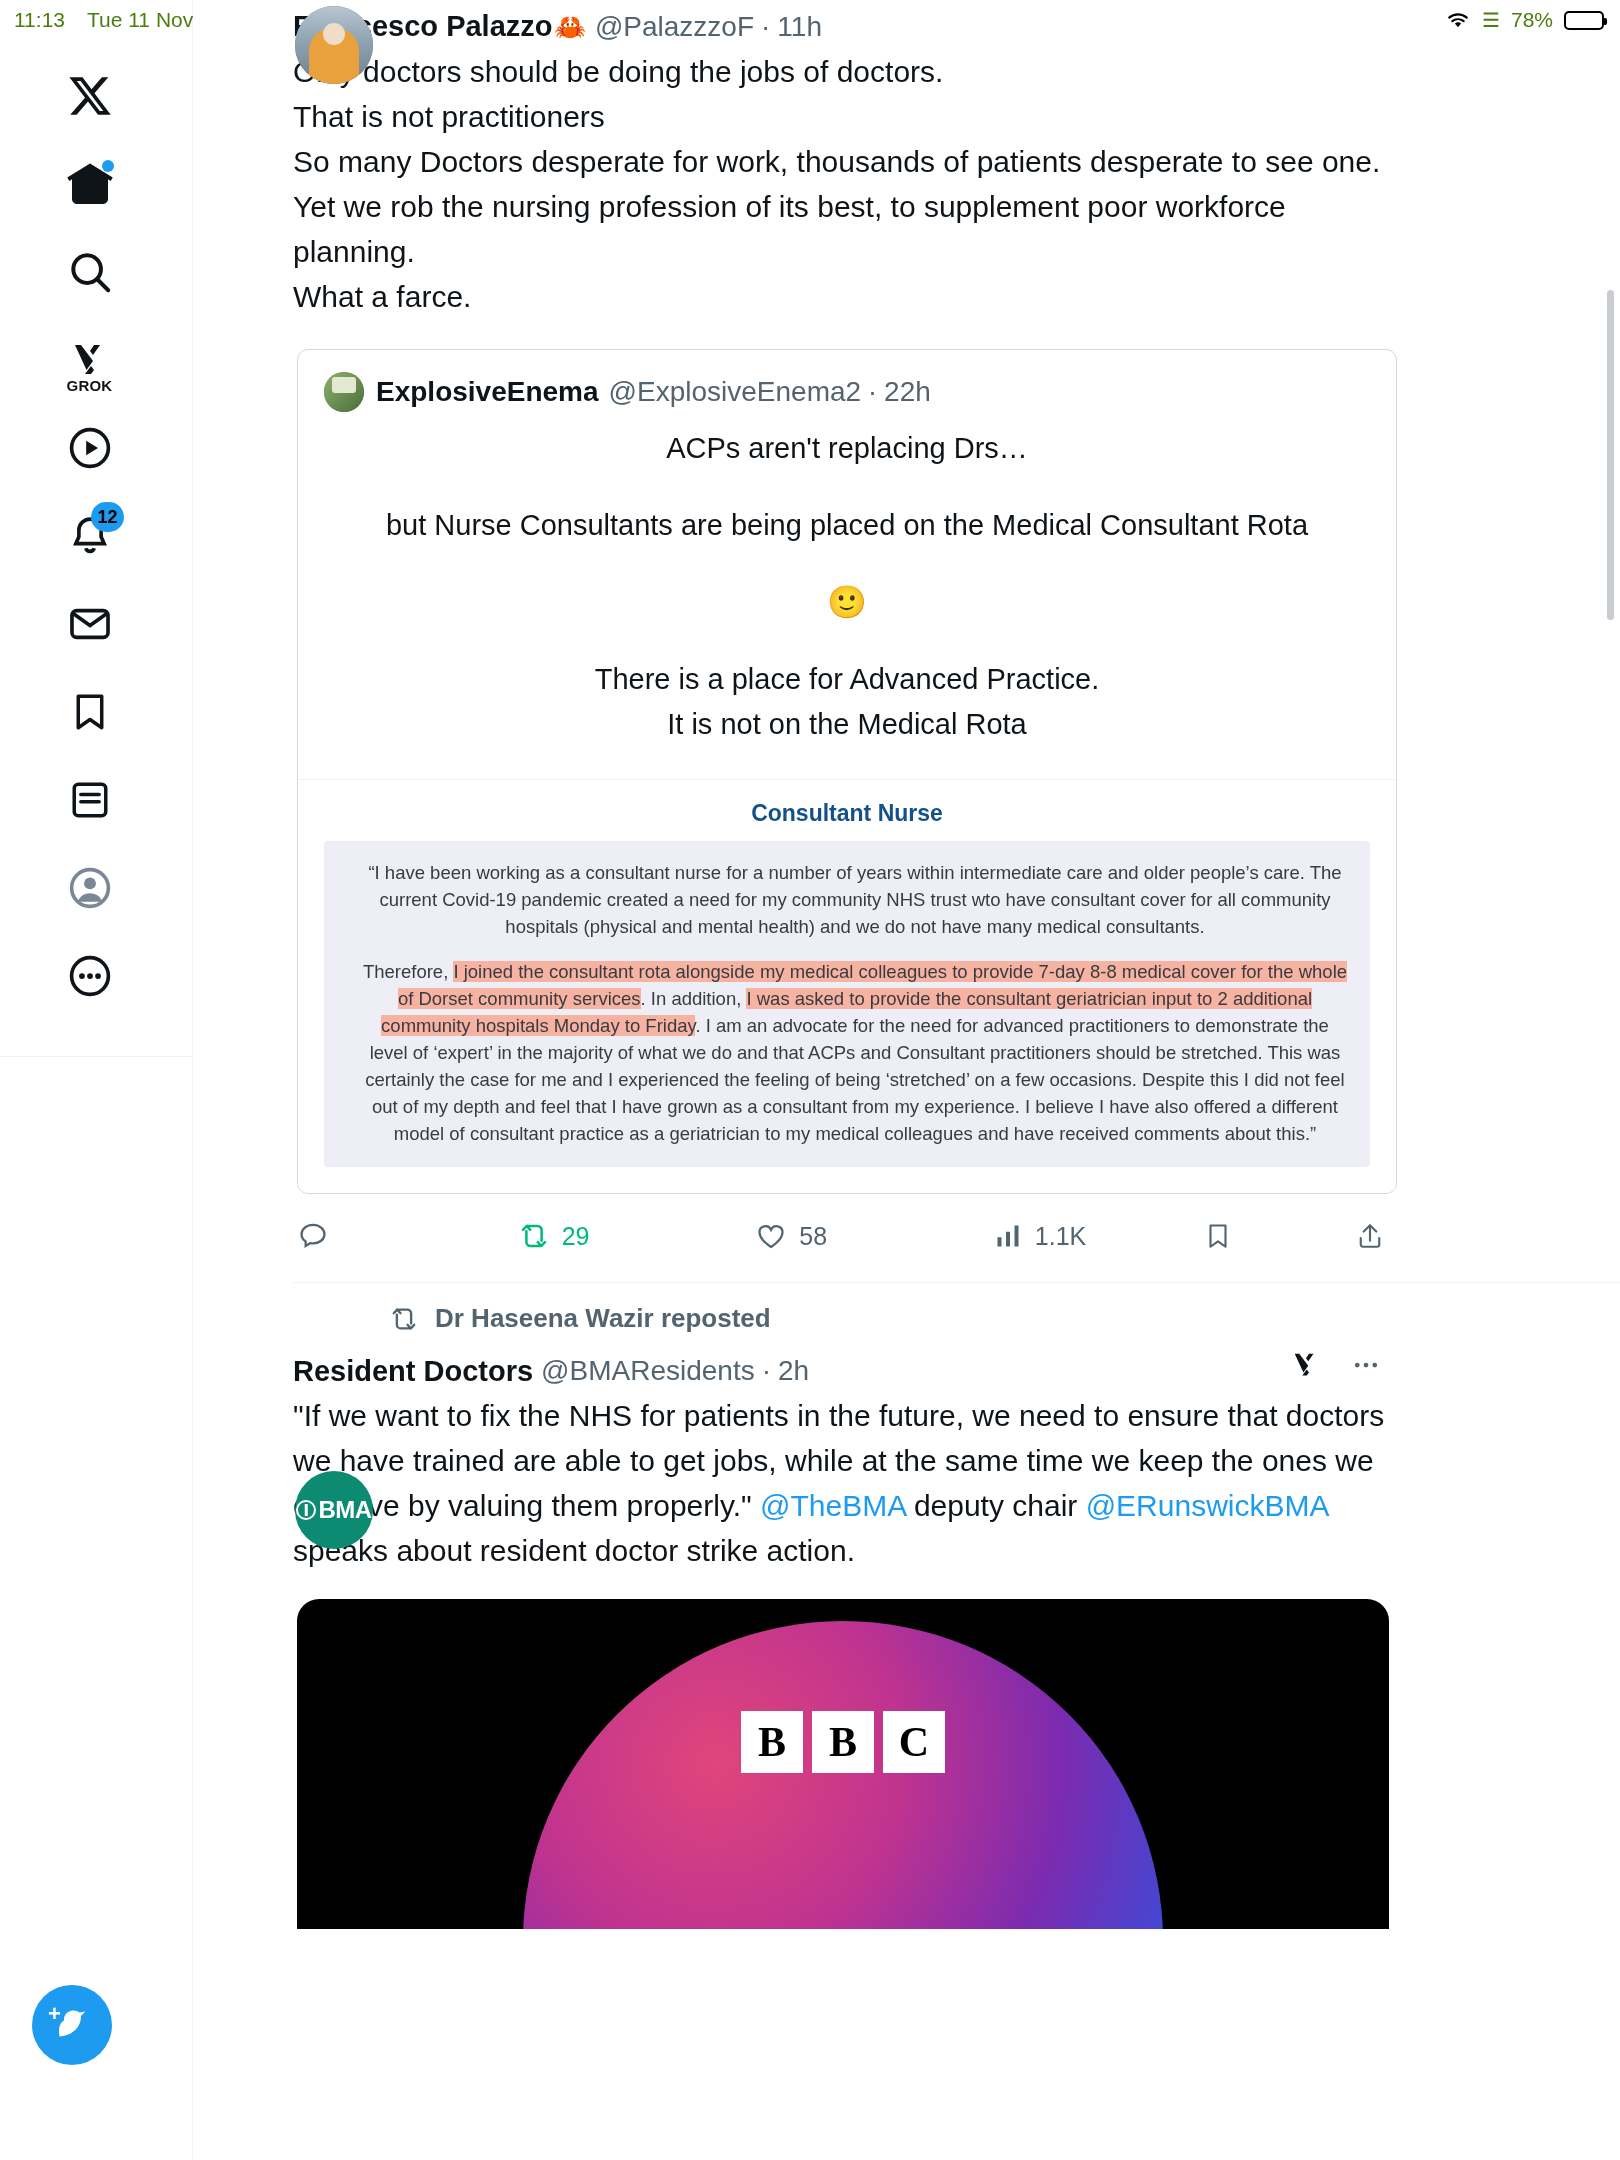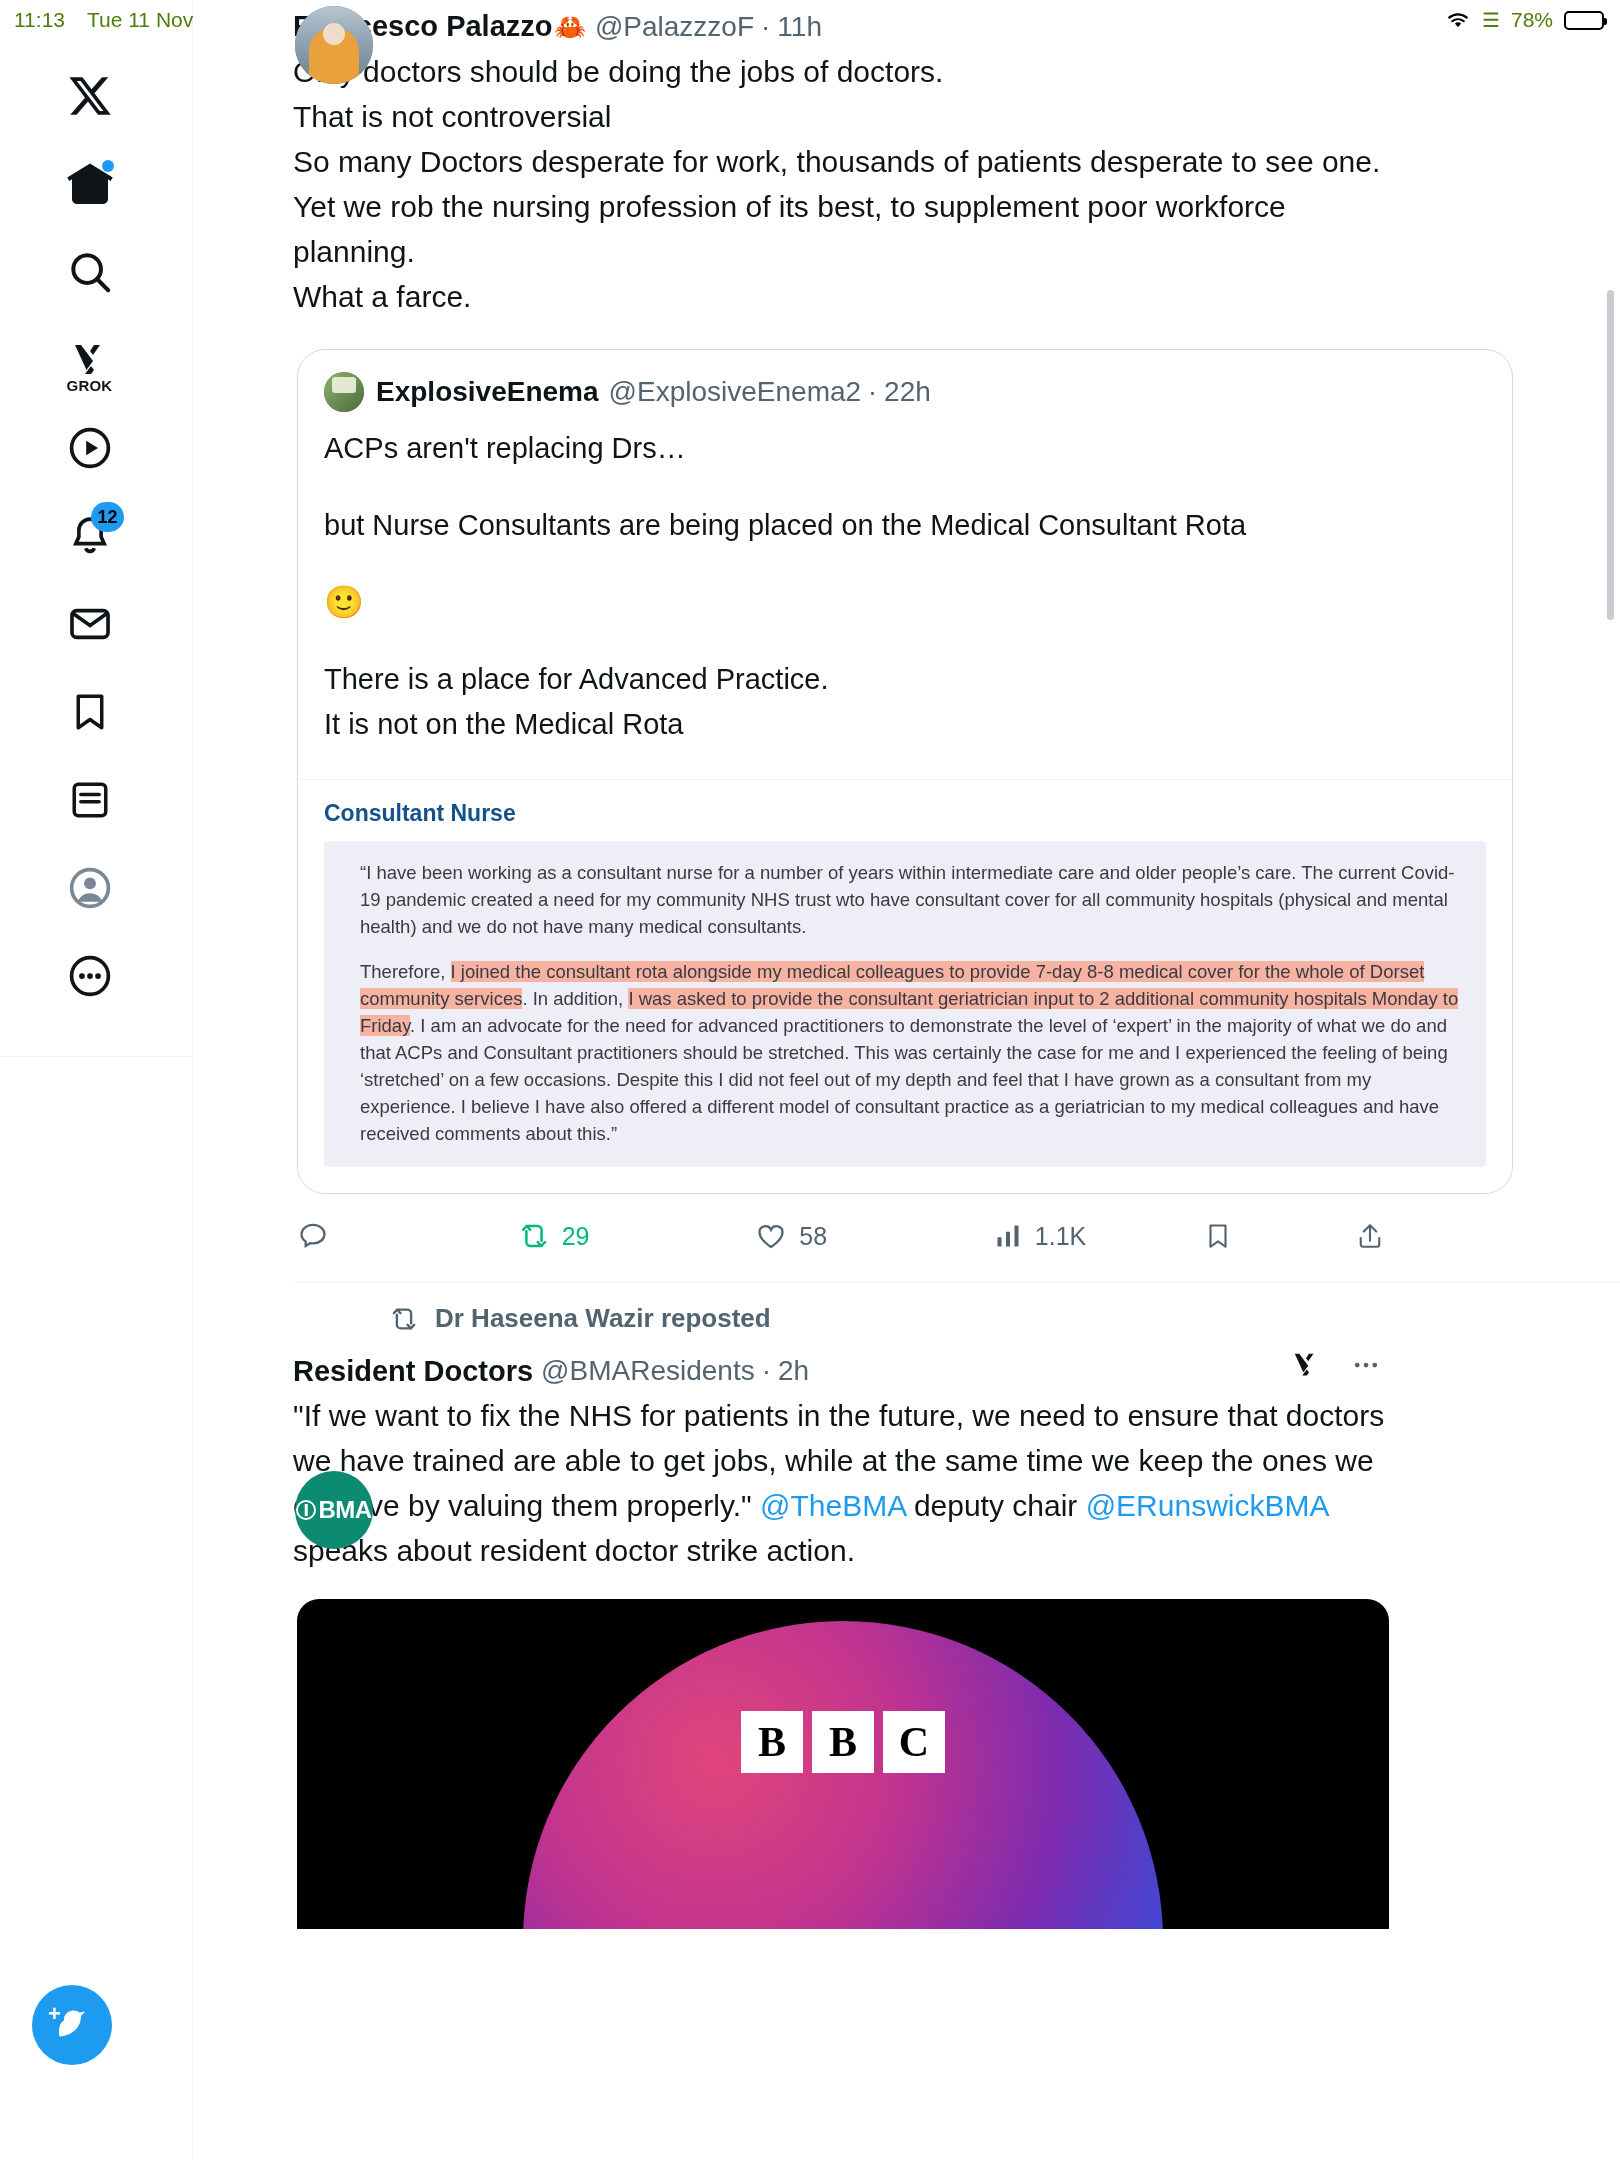--- a/index.html
+++ b/index.html
@@ -207,25 +207,26 @@
     color: #0f1419;
     padding-top: 2px;
     max-width: 1090px;
   }
   .t-body p { margin: 0; }
 
   
   .quote {
     margin: 30px 0 0 0;
     margin-left: 4px;
-    width: 1216px;
+    width: 1100px;
     border: 1px solid #cfd9de;
-    border-radius: 28px;
+    border-radius: 11px;
     overflow: hidden;
     background: #fff;
+    text-align: center;
   }
   .quote-inner { padding: 22px 26px 10px 26px; }
   .q-head {
     display: flex;
     align-items: center;
     gap: 0;
     font-size: 27px;
   }
   .q-avatar {
     width: 40px; height: 40px;
@@ -549,21 +550,21 @@
       <div class="t-head">
         <span class="t-name">Francesco Palazzo</span>
         <span class="t-emoji">🦀</span>
         <span class="t-handle">@PalazzzoF</span>
         <span class="t-dot">·</span>
         <span class="t-time">11h</span>
       </div>
 
       <div class="t-body">
         <p>Only doctors should be doing the jobs of doctors.</p>
-        <p>That is not  controversial</p>
+        <p>That is not  practitioners</p>
         <p>So many Doctors desperate for work, thousands of patients desperate to see one.</p>
         <p>Yet we rob the nursing profession of its best, to supplement poor workforce planning.</p>
         <p>What a farce.</p>
       </div>
 
       <div class="quote">
         <div class="quote-inner">
           <div class="q-head">
             <span class="q-avatar">
                 <span class="a"></span>

